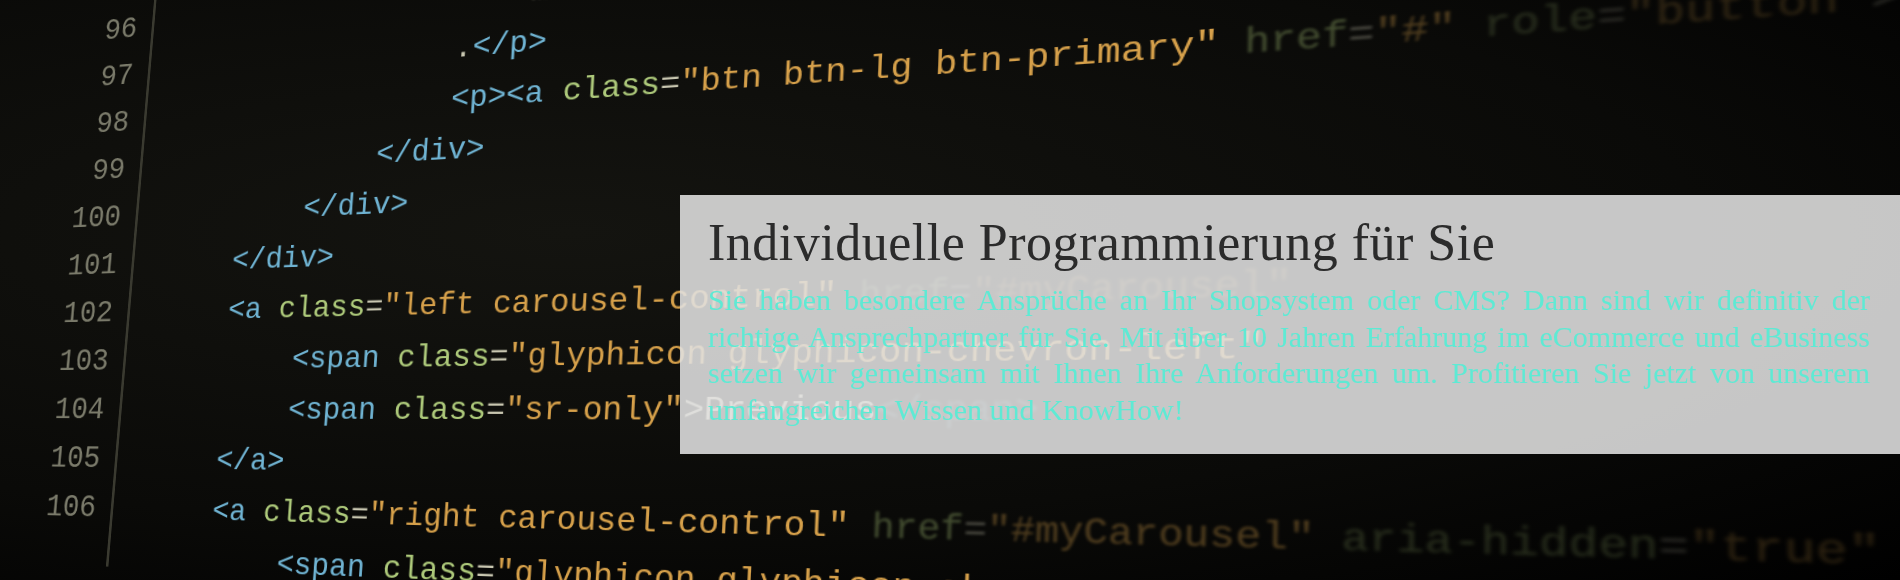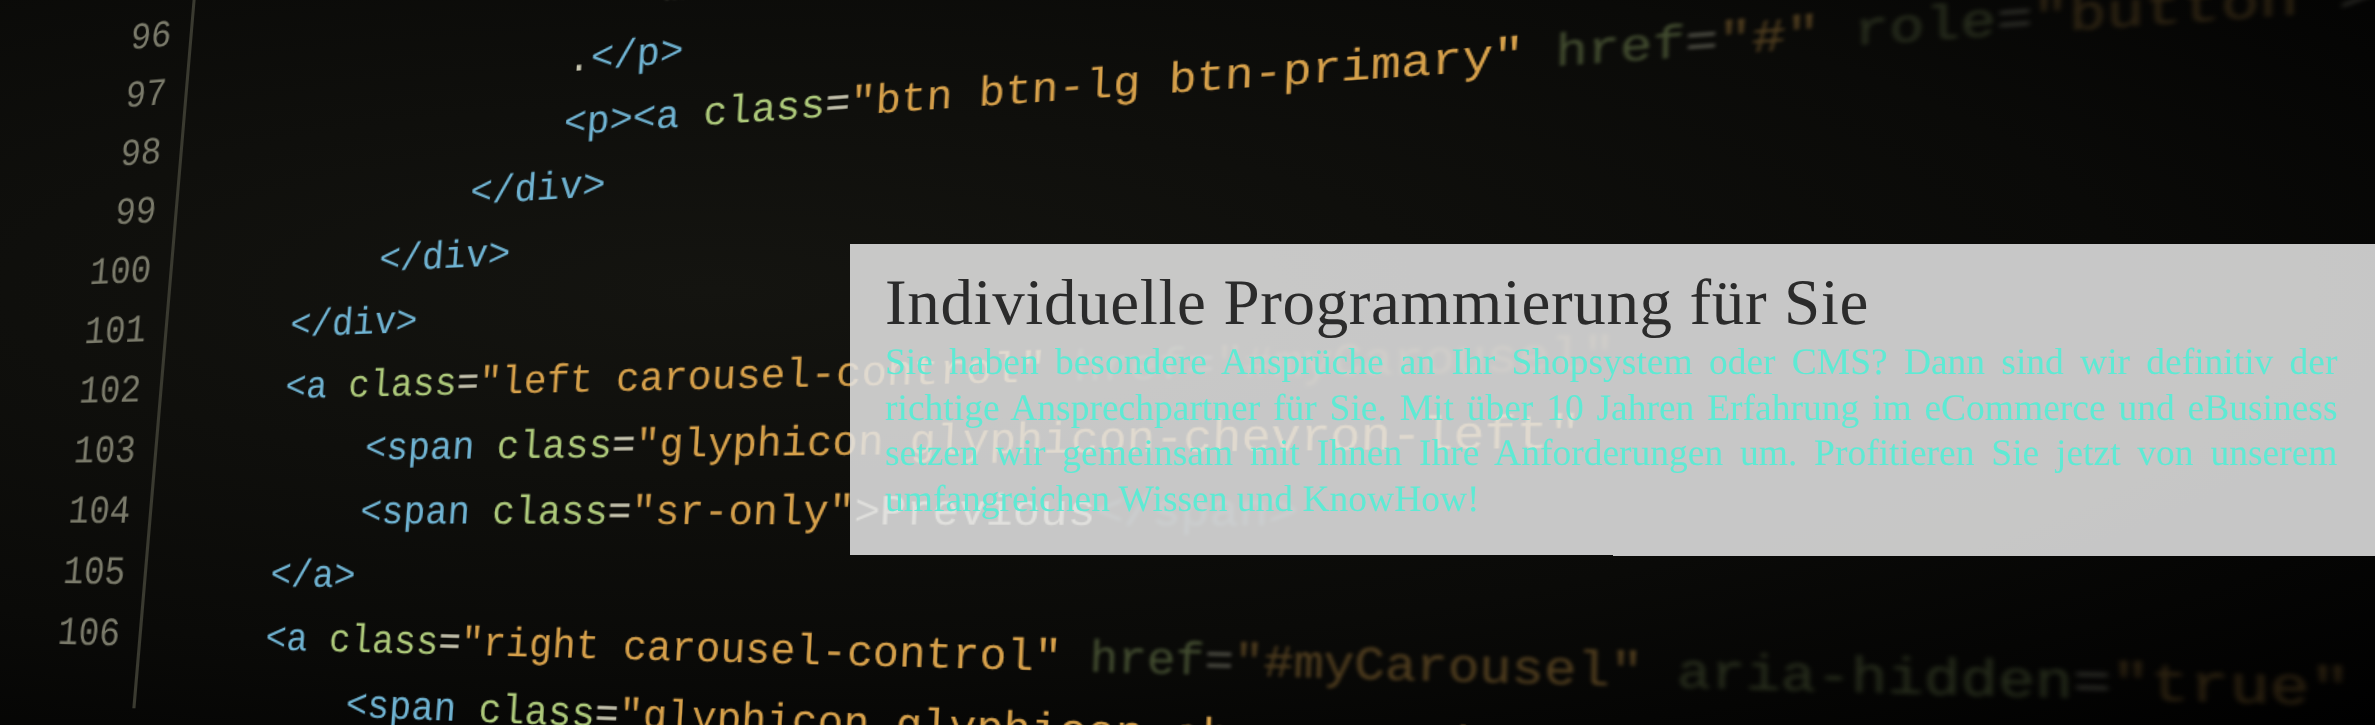--- a/index.html
+++ b/index.html
@@ -62,21 +62,21 @@
     width: 1220px;
     background: rgba(225,225,225,0.88);
     padding: 18px 30px 26px 28px;
   }
   .overlay h1 {
     font-family: Georgia, "Times New Roman", serif;
     font-weight: 400;
     font-size: 52px;
     color: #2b2b2b;
     letter-spacing: 0.5px;
-    margin-bottom: 0;
+    margin-bottom: 10px;
   }
   .overlay p {
     font-family: Georgia, "Times New Roman", serif;
     font-size: 30px;
     line-height: 1.22;
     color: #5eead4;
     text-align: justify;
   }
 </style>
 </head>

